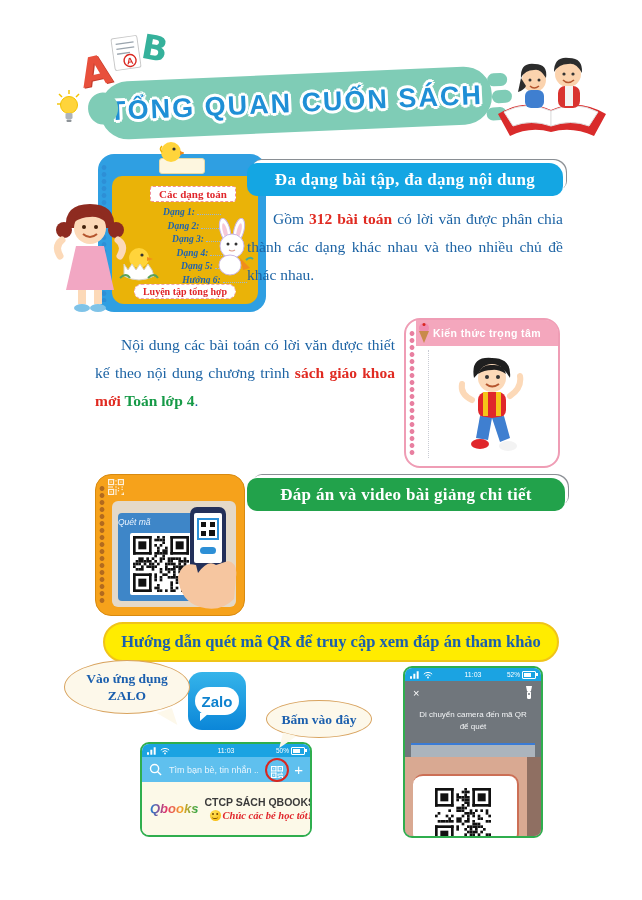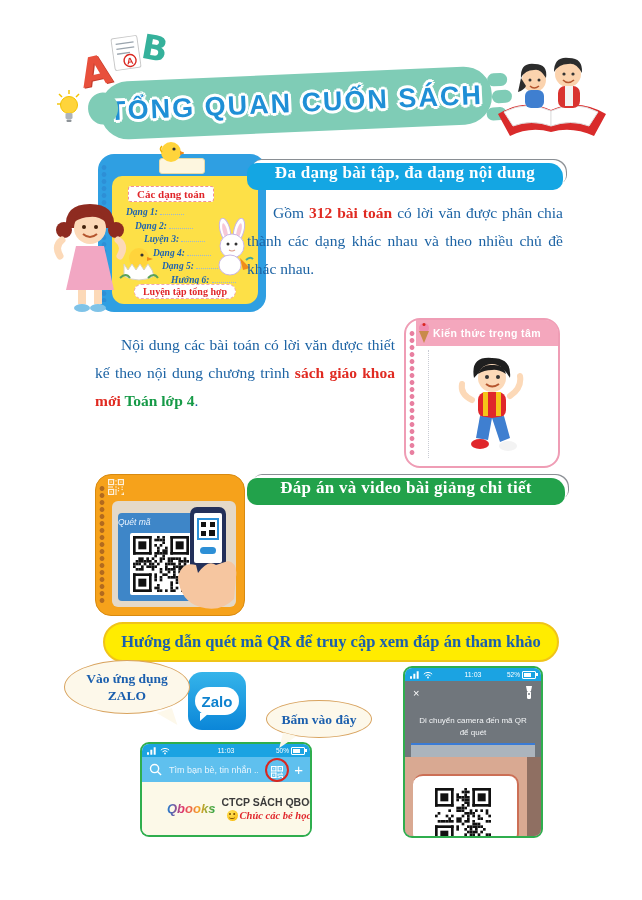--- a/index.html
+++ b/index.html
@@ -23,22 +23,22 @@
     letter-spacing:2px;color:#1f8fd6;
     text-shadow:-2px -2px 0 #fff,2px -2px 0 #fff,-2px 2px 0 #fff,2px 2px 0 #fff,0 -3px 0 #fff,0 3px 0 #fff,-3px 0 0 #fff,3px 0 0 #fff;}
   .kids-book{position:absolute;left:494px;top:48px;}
 
   
   .notebook{position:absolute;border-radius:16px;}
   .spiral{position:absolute;left:2px;top:10px;bottom:10px;width:8px;
     background-image:radial-gradient(circle 2.4px at 50% 3.5px,var(--coil,#2d8fd6) 2px,transparent 2.8px);
     background-size:8px 7px;background-repeat:repeat-y;}
   .nb1{left:98px;top:154px;width:168px;height:158px;background:#2f9fe2;}
-  .nb1 .inner{position:absolute;left:14px;top:22px;right:8px;bottom:8px;background:#fde047;
-    border-radius:10px 10px 12px 12px;}
+  .nb1 .inner{position:absolute;left:14px;top:22px;right:8px;bottom:8px;background:#eab308;
+    border-radius:10px 10px 12px 12px;text-align:center;}
   .nb1 .tab{position:absolute;left:50%;top:4px;transform:translateX(-50%);width:44px;height:14px;
     background:#fdf6df;border:1px solid #e6d9a8;border-radius:3px;}
   .nb1-title{display:inline-block;margin:10px 0 2px 16px;padding:1px 8px;color:#e0262b;font-weight:700;
     font-size:11px;border:1px dashed #ef8f9d;border-radius:3px;background:#fff;}
   .nb1-items{position:relative;margin-left:14px;margin-top:2px;}
   .nb1-item{font-size:9.5px;font-style:italic;font-weight:700;color:#1e63b0;line-height:13.5px;white-space:nowrap;}
   .nb1-item::after{content:"";display:inline-block;width:24px;border-bottom:1px dotted #9bb7d4;margin-left:2px;}
   .nb1-item:nth-child(2){margin-left:9px;}
   .nb1-item:nth-child(3){margin-left:18px;}
   .nb1-item:nth-child(4){margin-left:27px;}
@@ -63,21 +63,21 @@
   .nb3 .spiral{--coil:#b26a1e;}
   .nb3 .deco-qr{position:absolute;left:12px;top:4px;width:16px;height:16px;opacity:.85;}
   .nb3 .folder{position:absolute;left:16px;top:26px;right:8px;bottom:8px;background:#e4d9c8;border-radius:6px;}
   .nb3 .panel{position:absolute;left:22px;top:38px;width:86px;bottom:14px;background:#3e86c8;border-radius:4px;}
   .nb3-label{display:block;text-align:left;color:#eaf4ff;font-size:8.5px;font-family:"Liberation Sans",sans-serif;margin-top:4px;font-style:italic;}
   .nb3 .big-qr{position:absolute;left:12px;top:20px;width:56px;height:56px;background:#fff;padding:3px;border-radius:2px;}
   .nb3 .hand-phone{position:absolute;right:2px;top:28px;}
 
   
   .sec{position:absolute;}
-  .sec-head{position:relative;display:flex;justify-content:center;height:27px;
+  .sec-head{position:relative;display:flex;align-items:center;justify-content:center;height:33px;
     border-radius:10px 14px 10px 10px;box-shadow:4px -4px 0 -1px #fff,5px -5px 0 -1px #8a8f94;}
   .sec-head span{color:#fff;font-weight:700;font-size:17px;letter-spacing:.3px;}
   .head-blue{background:#14a6e3;}
   .head-red{background:#e6272c;}
   .head-green{background:#22a24b;}
   .sec-body{margin-top:9px;font-size:15.5px;line-height:28px;text-align:justify;text-indent:26px;color:#1c63a4;}
   .t-red{color:#e02a21;font-weight:700;}
   .t-green{color:#169a47;font-weight:700;}
   .t-magenta{color:#d81879;font-weight:700;}
   .sec1{left:247px;top:163px;width:316px;}
@@ -120,37 +120,37 @@
   .battery::before{content:"";position:absolute;right:-3px;top:1px;width:2px;height:3px;background:#fff;}
   .battery::after{content:"";position:absolute;left:1px;top:1px;bottom:1px;width:55%;background:#fff;}
   .searchrow{height:25px;background:#5fc0ee;display:flex;align-items:center;gap:5px;padding:0 7px;}
   .searchrow input{flex:1;background:transparent;border:none;outline:none;font-size:9px;color:#fff;
     font-family:"Liberation Sans",sans-serif;min-width:0;}
   .searchrow input::placeholder{color:#eef8ff;opacity:.95;}
   .qr-ring{width:20px;height:20px;border:2px solid #d9261f;border-radius:50%;display:flex;
     align-items:center;justify-content:center;flex:none;}
   .qr-mini{width:12px;height:12px;}
   .plus{color:#fff;font-size:15px;font-family:"Liberation Sans",sans-serif;line-height:1;flex:none;}
-  .phone1 .content{height:53px;background:#fcf9e8;display:flex;align-items:center;gap:6px;padding:0 25px;}
+  .phone1 .content{height:53px;background:#fcf9e8;display:flex;align-items:center;gap:6px;padding:0 8px;}
   .qbooks-logo{font-family:"Liberation Sans",sans-serif;font-weight:700;font-style:italic;font-size:13px;
     background:linear-gradient(90deg,#1b7fd0,#e3336b,#f5a623,#27a74a);-webkit-background-clip:text;
     background-clip:text;color:transparent;flex:none;}
   .card-texts{flex:1;text-align:center;}
   .card-title{font-family:"Liberation Sans",sans-serif;font-weight:700;font-size:10.5px;color:#3a3a3a;white-space:nowrap;}
   .card-sub{font-style:italic;font-weight:700;font-size:10.5px;color:#e0262b;margin-top:2px;white-space:nowrap;}
   .emoji{display:inline-block;width:11px;height:11px;border-radius:50%;
     background:radial-gradient(circle at 35% 30%,#ffe259,#f7b500);position:relative;vertical-align:-2px;margin:0 2px;}
   .emoji::before{content:"";position:absolute;left:2.5px;top:3px;width:1.8px;height:1.8px;border-radius:50%;
     background:#7a4b00;box-shadow:4.2px 0 0 #7a4b00;}
   .emoji::after{content:"";position:absolute;left:2.5px;top:3.5px;width:6px;height:4px;border-bottom:1.4px solid #7a4b00;
     border-radius:50%;}
   .camera{position:absolute;left:0;top:13px;right:0;bottom:0;background:#70767c;}
   .cam-close{position:absolute;left:8px;top:7px;color:#fff;font-size:11px;font-family:"Liberation Sans",sans-serif;line-height:1;}
   .cam-flash{position:absolute;right:8px;top:5px;}
-  .cam-instruction{position:absolute;left:8%;top:34px;width:84%;text-align:center;color:#f2f4f6;
+  .cam-instruction{position:absolute;left:8%;top:28px;width:84%;text-align:center;color:#f2f4f6;
     font-size:8px;line-height:1.45;font-family:"Liberation Sans",sans-serif;}
   .scan-band{position:absolute;left:6px;right:6px;top:62px;height:16px;background:rgba(220,232,242,.55);
     border-top:2px solid #3a7bd5;}
   .photo{position:absolute;left:0;right:0;top:76px;bottom:0;background:#d9a992;}
   .photo .edge{position:absolute;right:0;top:0;bottom:0;width:14px;background:#8f6f62;}
   .photo .page-card{position:absolute;left:6%;top:22%;width:76%;height:84%;background:#fff;
     border-radius:10px;border-top:2px solid #cc6f55;border-right:2px solid #cc6f55;}
   .photo .qr2{position:absolute;left:22px;top:12px;width:56px;height:56px;}
 
   .icon-svg{display:block;}
@@ -231,21 +231,21 @@
       <circle cx="13" cy="12" r="10" fill="#ffd43b"></circle>
       <polygon points="22,11 27,13 22,15" fill="#f08c1b"></polygon>
       <circle cx="16" cy="9" r="1.6" fill="#333"></circle>
       <path d="M4 12 Q1 9 4 6" stroke="#f0b400" stroke-width="1.6" fill="none"></path>
     </svg>
     <div class="inner">
       <span class="nb1-title">Các dạng toán</span>
       <div class="nb1-items">
         <div class="nb1-item">Dạng 1:</div>
         <div class="nb1-item">Dạng 2:</div>
-        <div class="nb1-item">Luyện 3:</div>
+        <div class="nb1-item">Dạng 3:</div>
         <div class="nb1-item">Dạng 4:</div>
         <div class="nb1-item">Dạng 5:</div>
         <div class="nb1-item">Hướng 6:</div>
       </div>
       <svg class="bunny icon-svg" width="44" height="60" viewBox="0 0 44 60">
         <ellipse cx="15" cy="12" rx="5" ry="12" fill="#fff" stroke="#c9b6e4" transform="rotate(-14 15 12)"></ellipse>
         <ellipse cx="29" cy="12" rx="5" ry="12" fill="#fff" stroke="#c9b6e4" transform="rotate(14 29 12)"></ellipse>
         <ellipse cx="15" cy="13" rx="2.2" ry="8" fill="#f6c8d8" transform="rotate(-14 15 13)"></ellipse>
         <ellipse cx="29" cy="13" rx="2.2" ry="8" fill="#f6c8d8" transform="rotate(14 29 13)"></ellipse>
         <circle cx="22" cy="28" r="12" fill="#fff" stroke="#c9b6e4"></circle>

